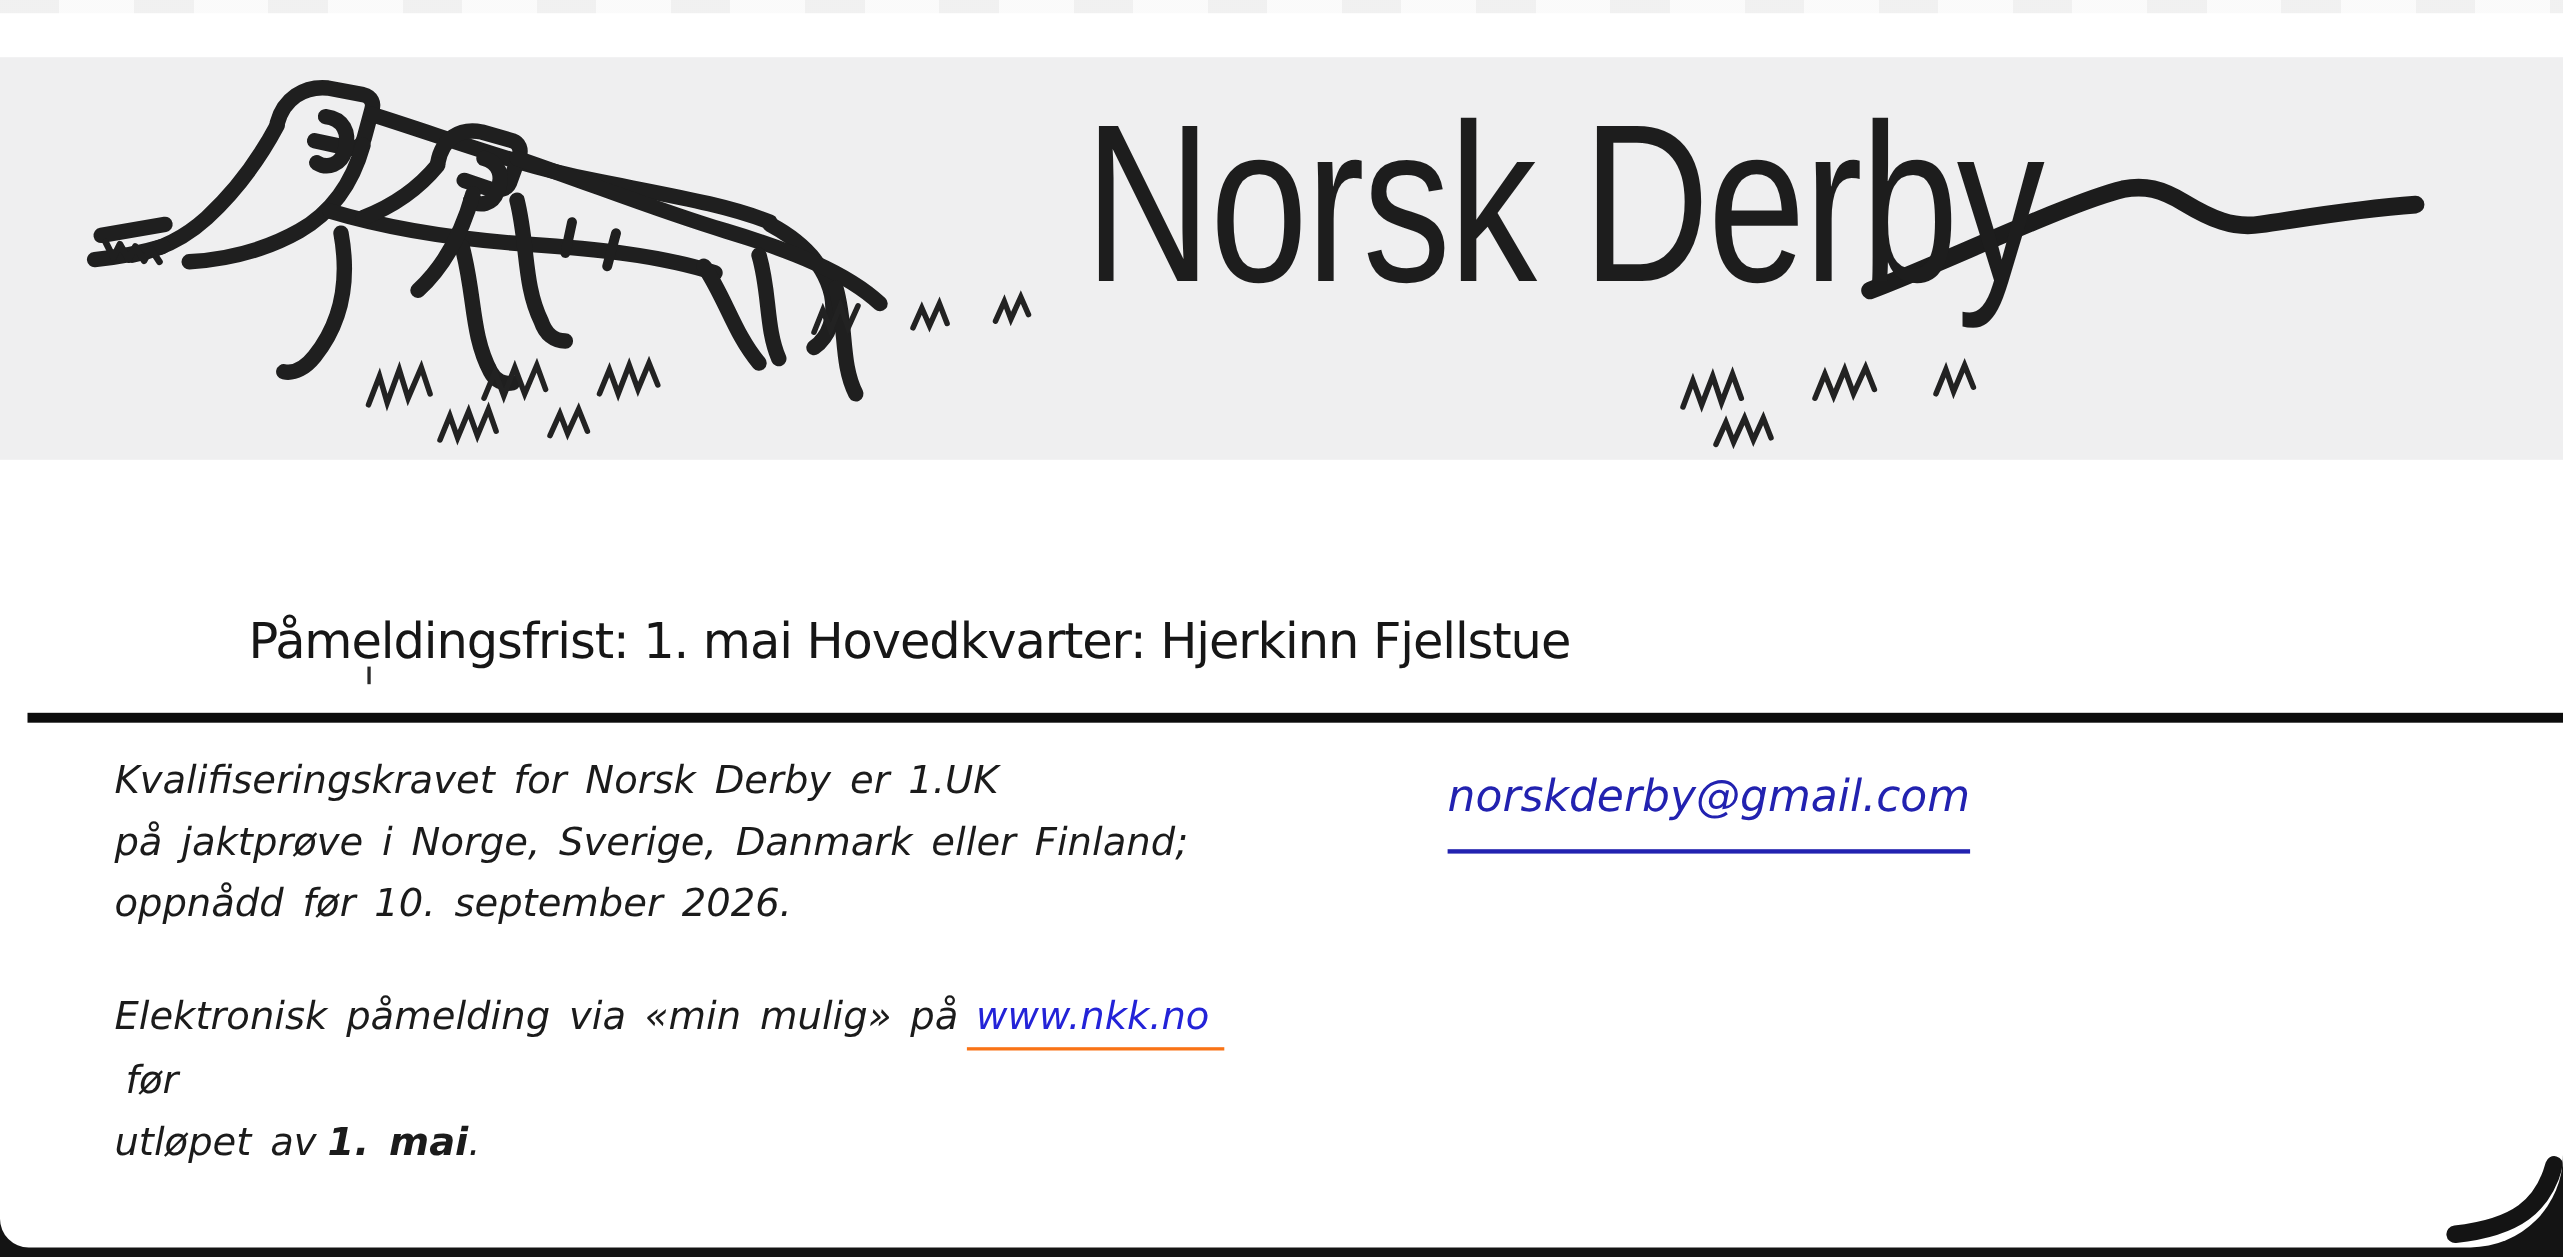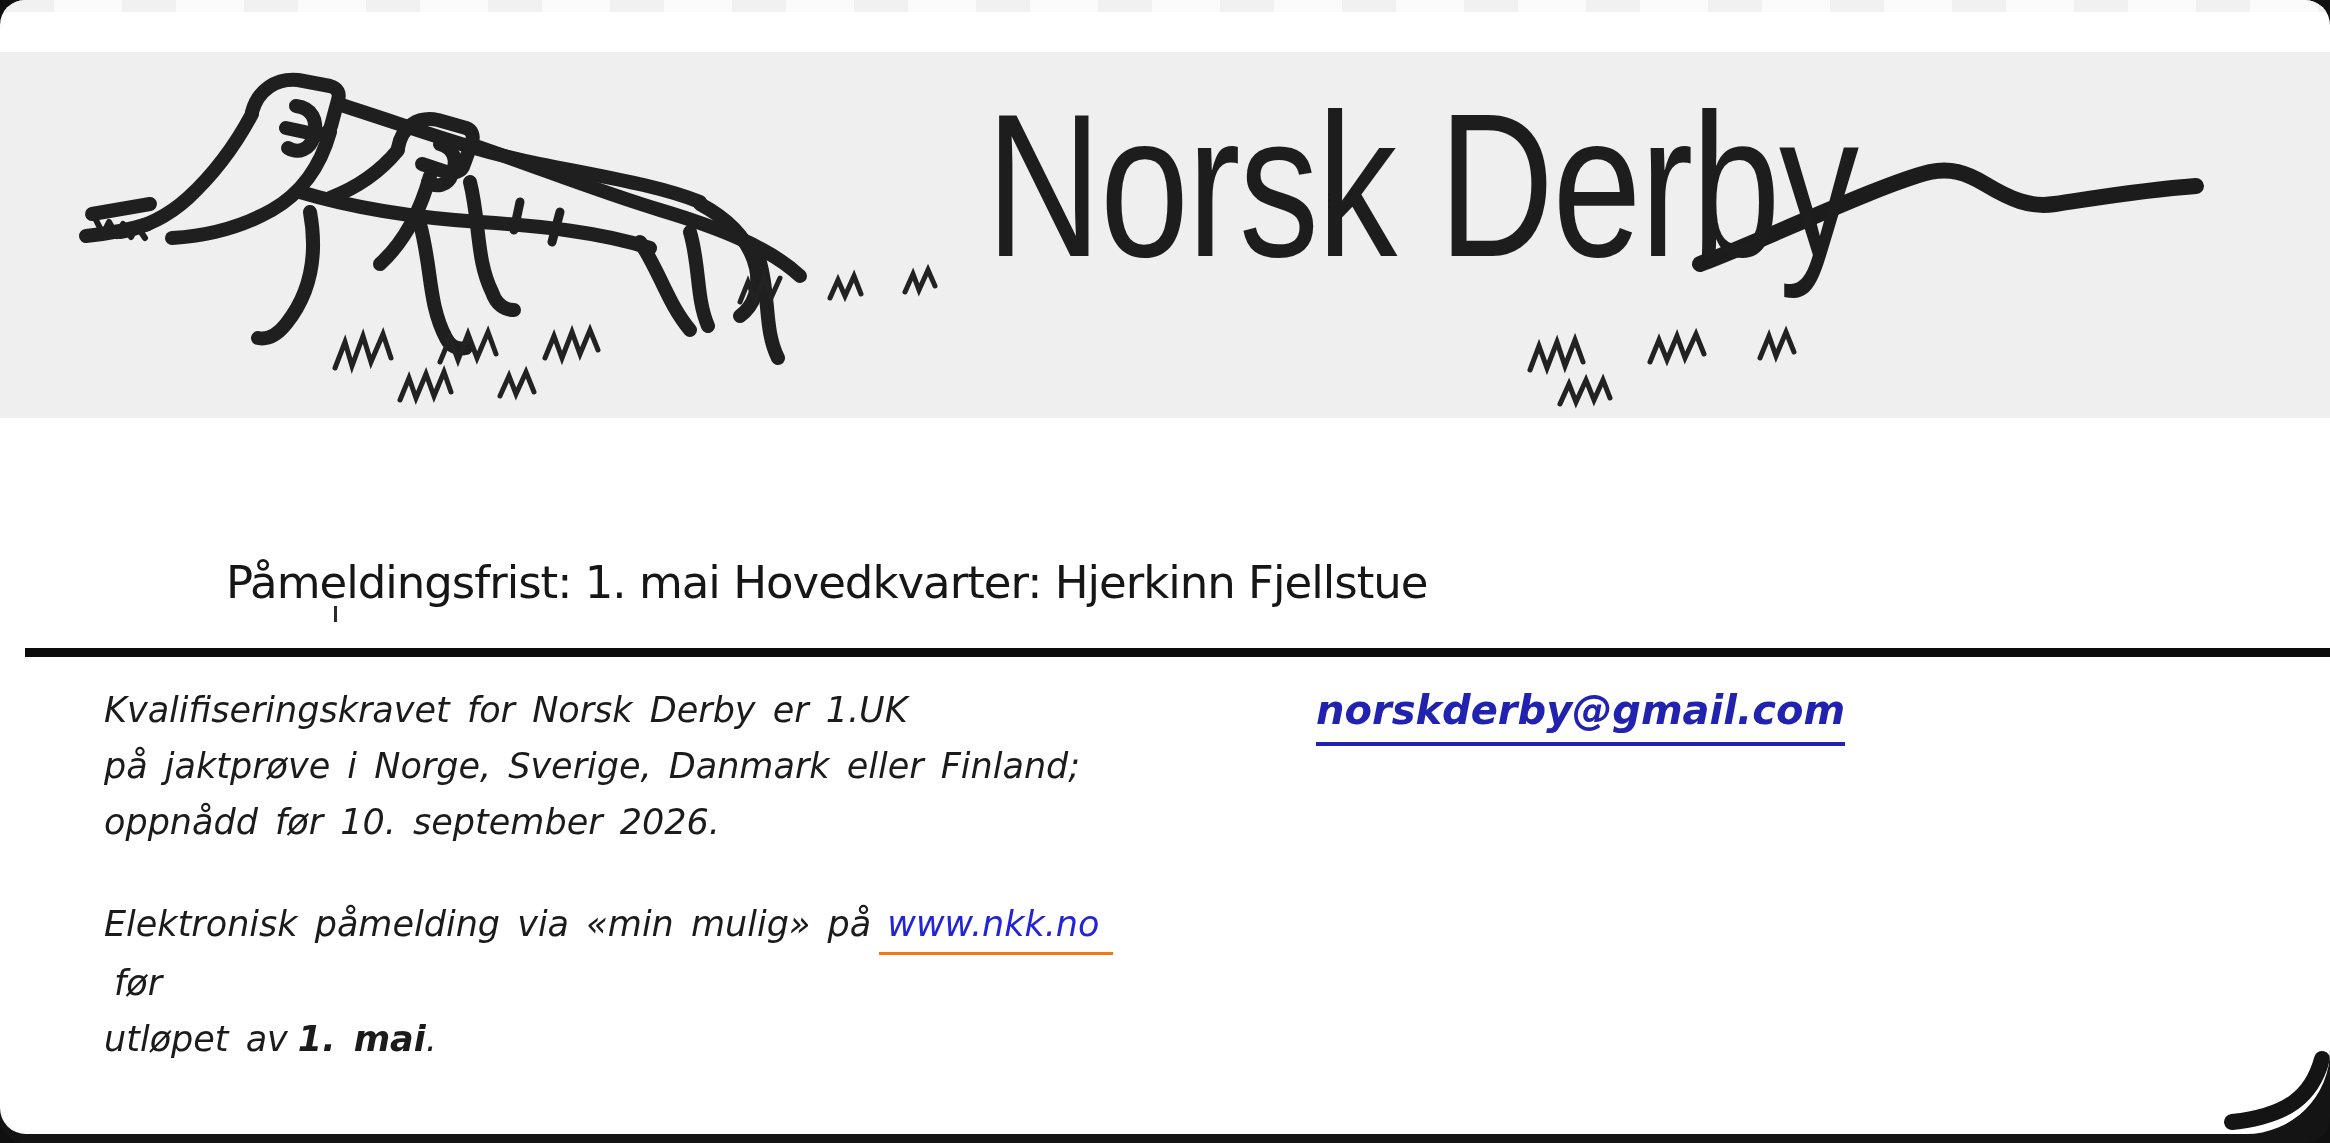--- a/index.html
+++ b/index.html
@@ -1,17 +1,17 @@
 <!DOCTYPE html>
 <html><head>
 <meta charset="utf-8">
 <style>
   html,body{margin:0;padding:0;}
   body{width:2330px;height:1143px;background:#101010;font-family:"DejaVu Sans",sans-serif;}
-  .stage{position:relative;width:2330px;height:1143px;background:#141414;overflow:hidden;border-radius:25px;}
+  .stage{position:relative;width:2330px;height:1143px;background:#141414;overflow:hidden;}
   .page{position:absolute;left:0;top:0;right:0;bottom:9px;background:#ffffff;
         border-radius:0 0 84px 26px;overflow:hidden;}
   
   .top-strip{position:absolute;left:0;top:0;right:0;height:12px;
      background:repeating-linear-gradient(90deg,#ececec 0 54px,#f9f9f9 54px 122px);
      opacity:.75;}
   
   .banner{position:absolute;left:0;top:52px;width:2330px;height:366px;background:#efeff0;}
   .banner svg{position:absolute;left:0;top:0;}
   .title{position:absolute;left:986px;top:30px;font-family:"Liberation Sans",sans-serif;
@@ -29,22 +29,22 @@
   .col-left{left:104px;width:1060px;}
   .col-right{left:1316px;width:960px;}
   .para{white-space:pre-line;}
   .col-left .p2{margin-top:26px;}
   .col-left .p3{margin-top:46px;}
   .col-right .p2{margin-top:58px;}
   .link-inline{display:inline-block;color:#2323d8;border-bottom:3px solid #f97316;
        padding:0 14px 0 8px;margin-left:8px;cursor:pointer;}
   .word-gap{margin-left:10px;}
   .bold{font-weight:bold;}
-  .email-link{display:inline-block;font-weight:bold;font-style:italic;
-       font-size:40px;color:#2222b0;border-bottom:4px solid #2222b0;padding-bottom:4px;cursor:pointer;}
+  .email-link{display:inline-block;margin-top:14px;font-weight:normal;font-style:italic;
+       font-size:40px;color:#2222b0;border-bottom:4px solid #2222b0;padding-bottom:20px;cursor:pointer;}
   
   .curl{position:absolute;right:0;bottom:0;}
 </style>
 </head>
 <body>
 
 <div class="stage">
   <div class="page">
 
     <div class="top-strip"></div>

